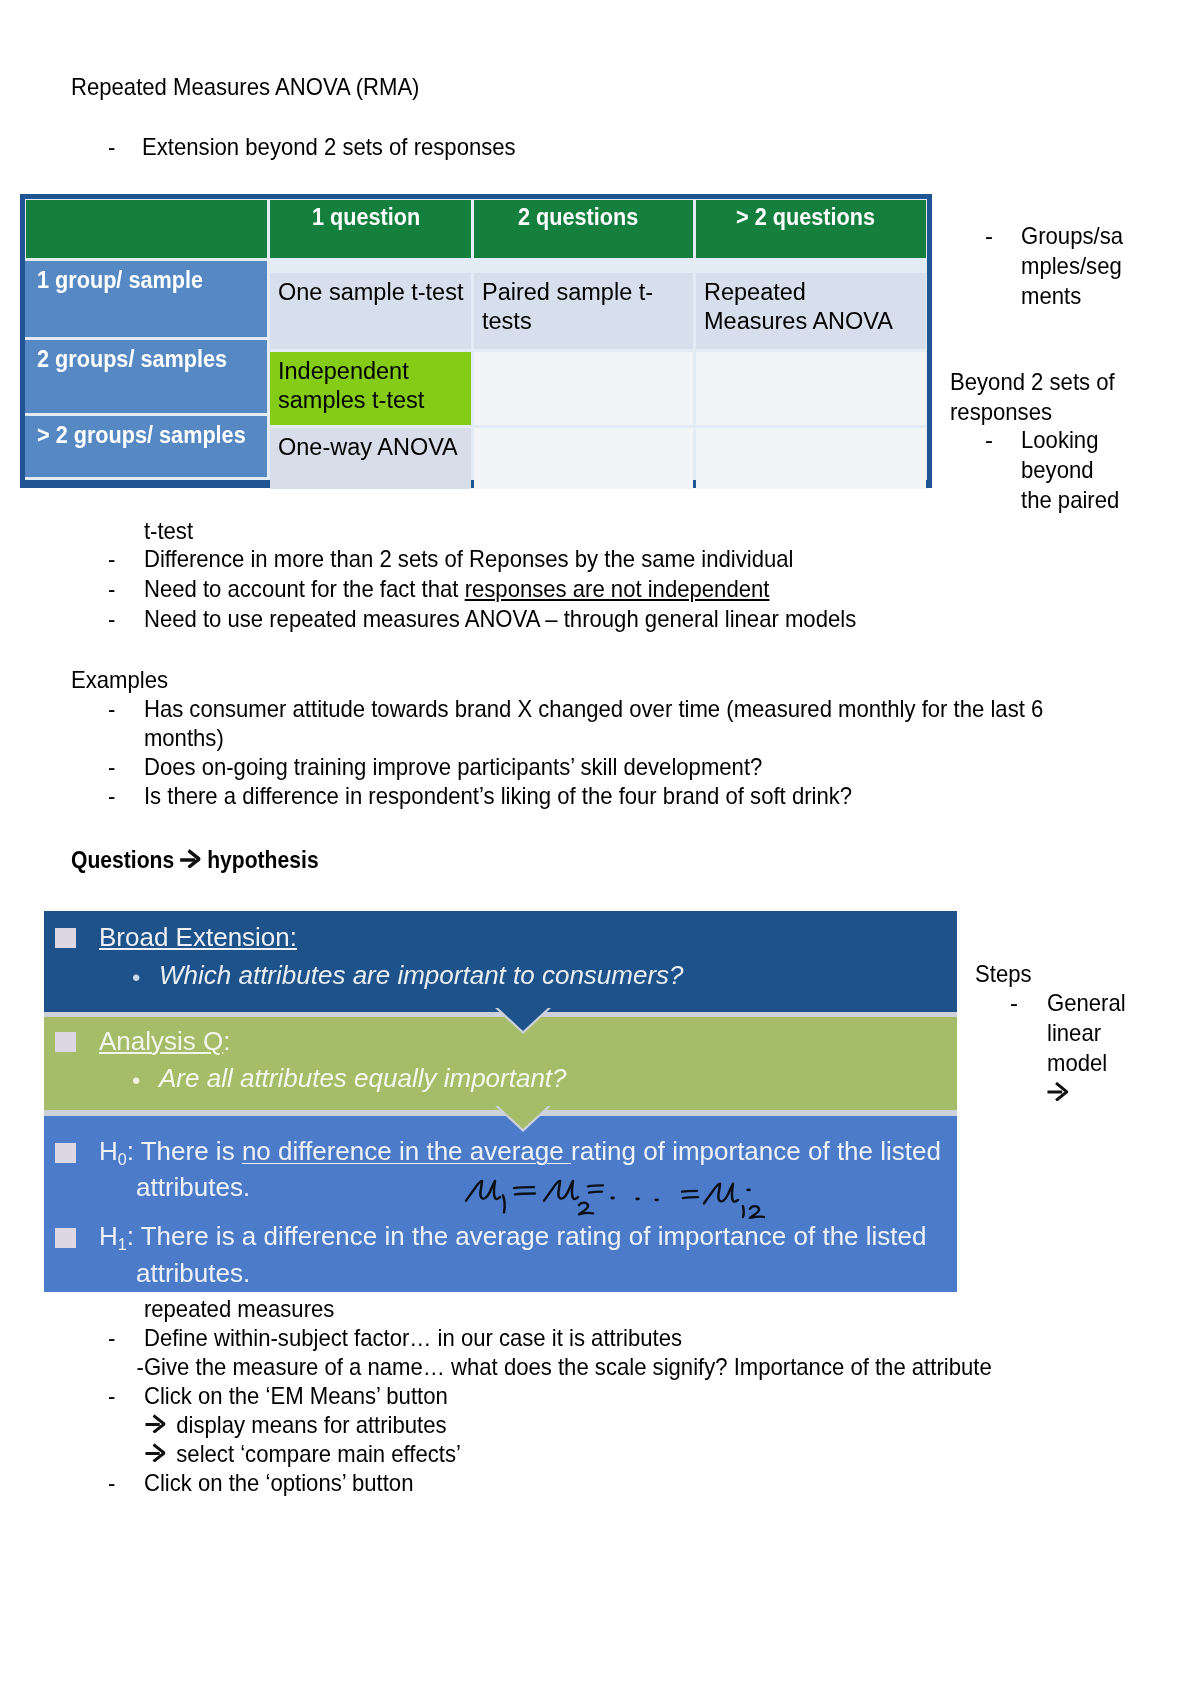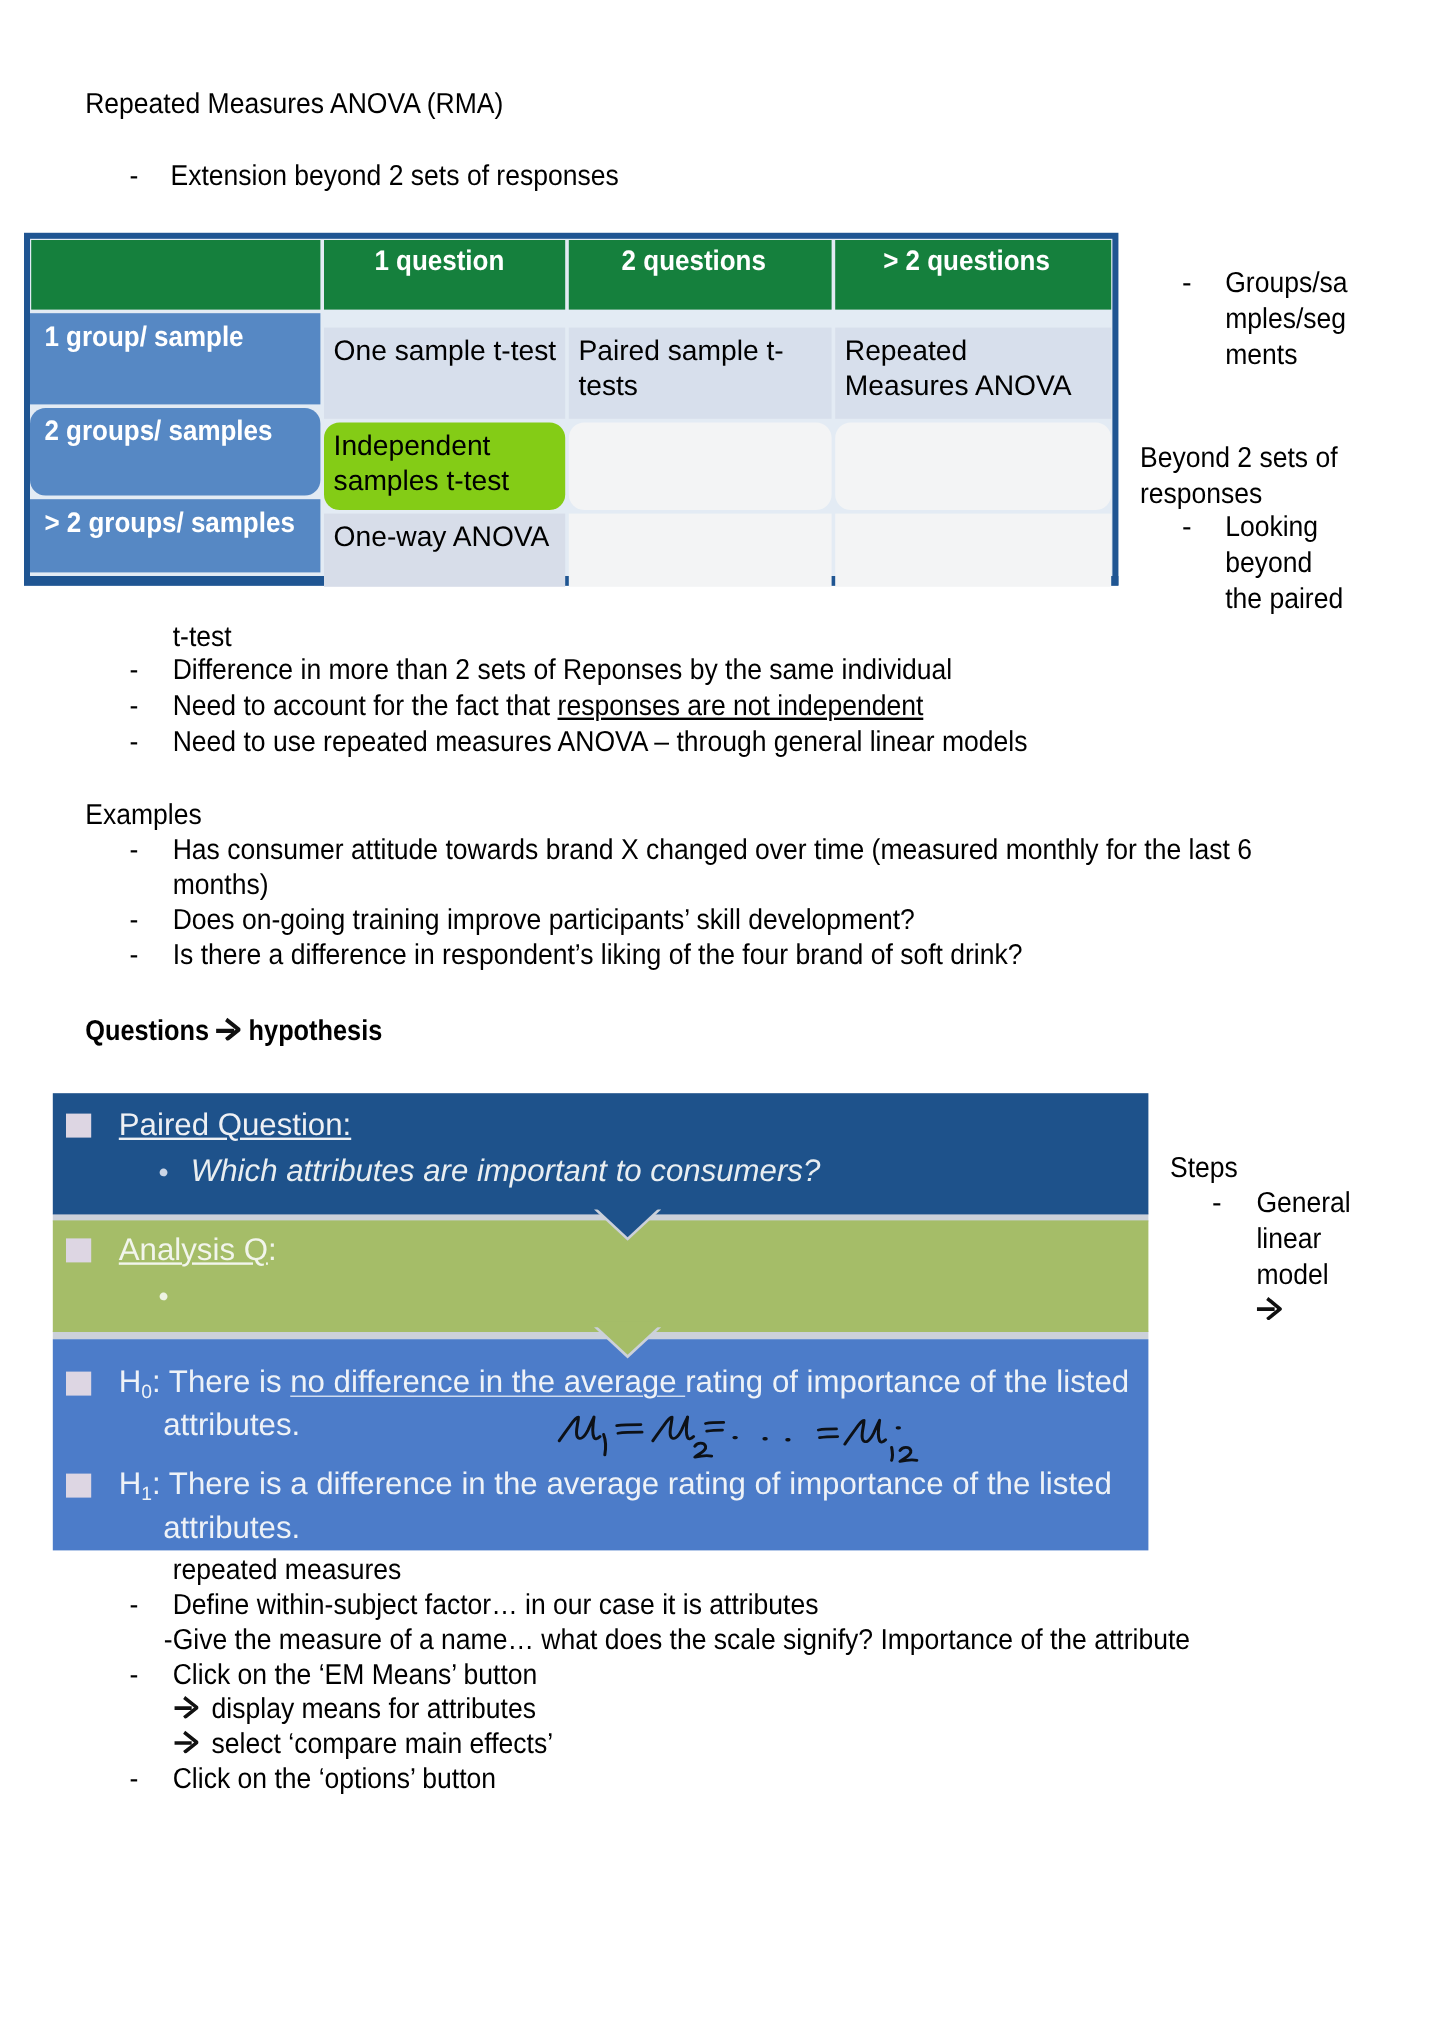--- a/index.html
+++ b/index.html
@@ -27,21 +27,21 @@
       top:1px;height:58px;padding-top:3px;}
   .tcell.rh{background:#5688c4;color:#fff;font-weight:bold;
       left:0px;width:242px;padding:5px 0 0 12px;}
   .tcell.bd{padding:5px 6px 0 8px;margin-top:12px;}
   .blank{left:1px;width:241px;}
   .c1{left:245px;width:201px;}
   .c2{left:449px;width:219px;}
   .c3{left:671px;width:230px;}
   .th.blank{left:1px;width:241px;}
   .r1{top:62px;height:76px;}
-  .r2{top:141px;height:73px;border-radius:13px;}
+  .r2{top:141px;height:73px;}
   .r3{top:217px;height:61px;}
   .light{background:#d7dfec;}
   .lighter{background:#84cc16;}
   .lightest{background:#d7dde9;}
   .empty{background:#f3f4f5;}
 
   
   .side-note{font-size:24px;line-height:30px;}
   .side-note .dash{position:absolute;}
   .side-note .body{position:absolute;}
@@ -204,37 +204,38 @@
         <path d="M10.5 1.5 L22.5 10 L10.5 18.5" fill="none" stroke="#111" stroke-width="3.6" stroke-linecap="butt" stroke-linejoin="miter"></path>
       </svg><span> hypothesis</span></span></div>
 
 <div class="callout" id="callout-broad">
   <div class="bg"></div>
   <svg class="notchsvg" width="56" height="28" viewBox="0 0 56 28">
     <polygon points="0,0 56,0 28,26" fill="#ccd1da"></polygon>
     <polygon points="-2.2,-5 58.2,-5 28,23" fill="#1e528b"></polygon>
   </svg>
   <div class="sq"></div>
-  <div class="lbl u">Paired Question:</div>
+  <div class="lbl u">Broad Extension:</div>
   <div class="bul">•</div>
   <div class="txt">Which attributes are important to consumers?</div>
 </div>
 
 <div class="abs sep" id="callout-sep-1"></div>
 <div class="abs sep" id="callout-sep-2"></div>
 
 <div class="callout" id="callout-analysis">
   <div class="bg"></div>
   <svg class="notchsvg" width="56" height="28" viewBox="0 0 56 28">
     <polygon points="0,0 56,0 28,26" fill="#ccd1da"></polygon>
     <polygon points="-2.2,-5 58.2,-5 28,23" fill="#a5bd68"></polygon>
   </svg>
   <div class="sq"></div>
   <div class="lbl"><span class="u">Analysis Q</span><span>:</span></div>
   <div class="bul">•</div>
+  <div class="txt">Are all attributes equally important?</div>
 </div>
 
 <div class="callout" id="callout-hypotheses">
   <div class="bg"></div>
   <div class="sq sq-h0"></div>
   <div class="hline h0l1"><span>H</span><sub>0</sub><span>: There is </span><span class="u">no difference in the average </span><span>rating of importance of the listed</span></div>
   <div class="hline h0l2">attributes.</div>
   <div class="sq sq-h1"></div>
   <div class="hline h1l1"><span>H</span><sub>1</sub><span>: There is a difference in the average rating of importance of the listed</span></div>
   <div class="hline h1l2">attributes.</div>

